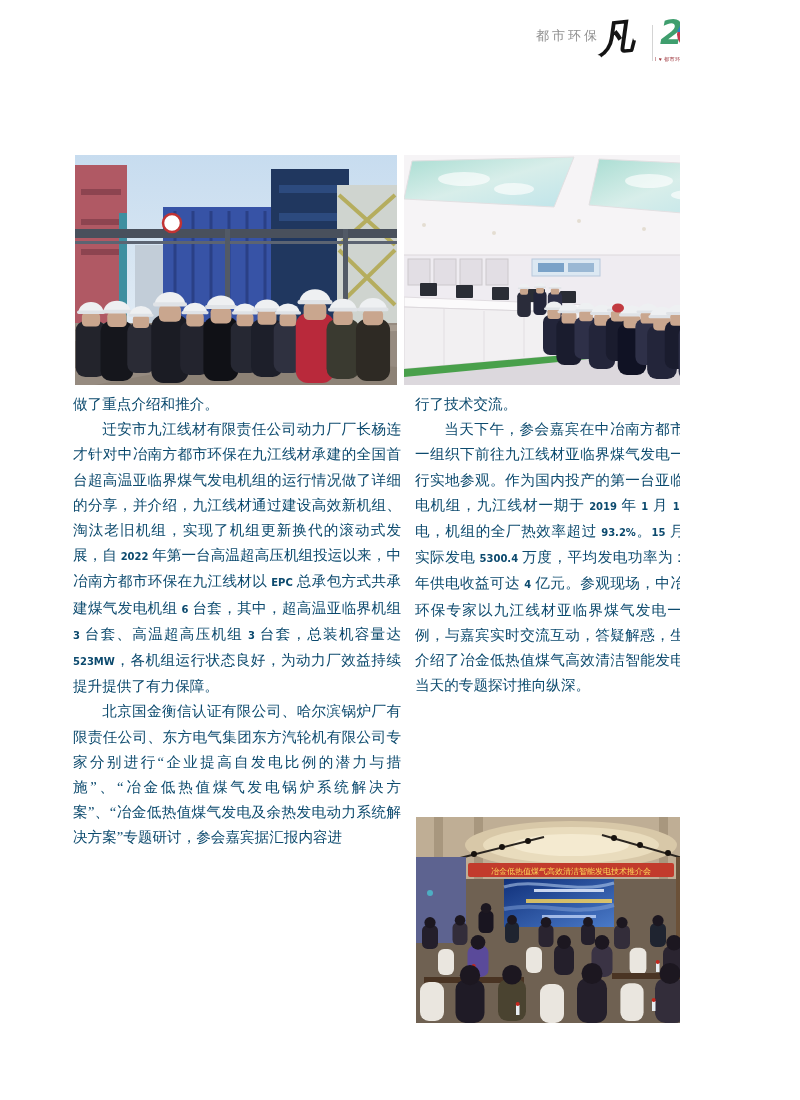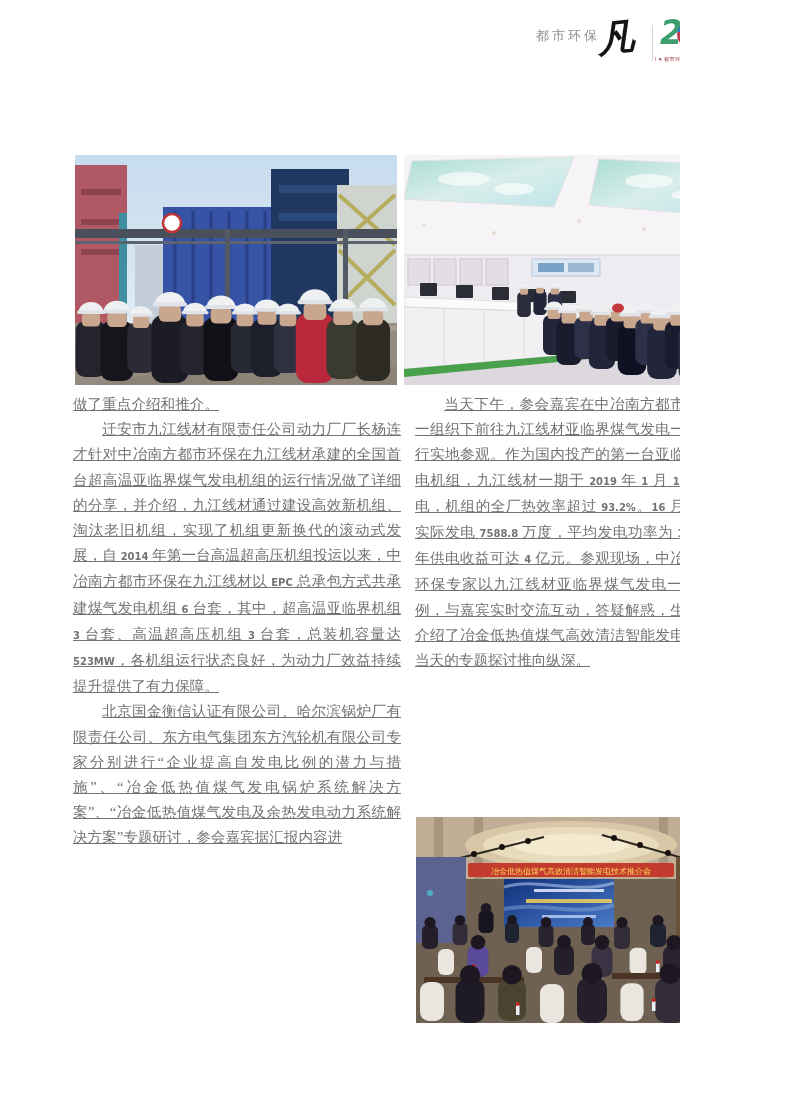--- a/index.html
+++ b/index.html
@@ -33,21 +33,21 @@
   .photo{position:absolute;display:block;}
   #photoA{left:75px;top:155px;}
   #photoB{left:404px;top:155px;}
   #photoC{left:416px;top:817px;}
 
   
   .col{position:absolute;top:392px;width:328px;}
   .col-left{left:73px;}
   .col-right{left:415px;width:330px;}
   .para{margin:0;text-indent:2em;font-size:14.6px;line-height:25.2px;
-    text-align:justify;color:#737373;text-decoration:underline;}
+    text-align:justify;color:#0c4a6e;}
   .para.cont{text-indent:0;}
   .para b{font-family:"DejaVu Sans",sans-serif;font-weight:bold;font-size:10px;}
   .signature{margin:4px 14px 0 0;text-align:right;font-weight:bold;font-size:14.6px;color:#1f1f1f;}
 </style>
 </head>
 <body>
 
 <div class="sheet">
 
   <svg width="0" height="0" style="position:absolute" aria-hidden="true">
@@ -213,26 +213,27 @@
       <use href="#person" transform="translate(290,226) scale(1.4)" color="#2e3048"></use>
       <use href="#person" transform="translate(312,222) scale(1.35)" color="#23253a"></use>
       <ellipse cx="214" cy="153" rx="6" ry="4.5" fill="#c23a40"></ellipse>
       <ellipse cx="300" cy="154" rx="6.5" ry="5" fill="#c23a40"></ellipse>
       <rect x="300" y="190" width="18" height="32" rx="3" fill="#2f8f7a"></rect>
     </g>
   </svg>
 
   <div class="col col-left">
     <p class="para cont latin-bold">做了重点介绍和推介。</p>
-    <p class="para latin-bold">迁安市九江线材有限责任公司动力厂厂长杨连才针对中冶南方都市环保在九江线材承建的全国首台超高温亚临界煤气发电机组的运行情况做了详细的分享，并介绍，九江线材通过建设高效新机组、淘汰老旧机组，实现了机组更新换代的滚动式发展，自 <b>2014</b> 年第一台高温超高压机组投运以来，中冶南方都市环保在九江线材以 <b>EPC</b> 总承包方式共承建煤气发电机组 <b>6</b> 台套，其中，超高温亚临界机组 <b>3</b> 台套、高温超高压机组 <b>3</b> 台套，总装机容量达 <b>523MW</b>，各机组运行状态良好，为动力厂效益持续提升提供了有力保障。</p>
+    <p class="para latin-bold">迁安市九江线材有限责任公司动力厂厂长杨连才针对中冶南方都市环保在九江线材承建的全国首台超高温亚临界煤气发电机组的运行情况做了详细的分享，并介绍，九江线材通过建设高效新机组、淘汰老旧机组，实现了机组更新换代的滚动式发展，自 <b>2022</b> 年第一台高温超高压机组投运以来，中冶南方都市环保在九江线材以 <b>EPC</b> 总承包方式共承建煤气发电机组 <b>6</b> 台套，其中，超高温亚临界机组 <b>3</b> 台套、高温超高压机组 <b>3</b> 台套，总装机容量达 <b>523MW</b>，各机组运行状态良好，为动力厂效益持续提升提供了有力保障。</p>
     <p class="para latin-bold">北京国金衡信认证有限公司、哈尔滨锅炉厂有限责任公司、东方电气集团东方汽轮机有限公司专家分别进行“企业提高自发电比例的潜力与措施”、“冶金低热值煤气发电锅炉系统解决方案”、“冶金低热值煤气发电及余热发电动力系统解决方案”专题研讨，参会嘉宾据汇报内容进</p>
   </div>
 
   <div class="col col-right">
-    <p class="para latin-bold">当天下午，参会嘉宾在中冶南方都市环保的统一组织下前往九江线材亚临界煤气发电一期项目进行实地参观。作为国内投产的第一台亚临界煤气发电机组，九江线材一期于 <b>2019</b> 年 <b>1</b> 月 <b>1</b> 日并网发电，机组的全厂热效率超过 <b>93.2%</b>。<b>16</b> 月份，机组实际发电 <b>7588.8</b> 万度，平均发电功率为 <b>105.4MW</b>，年供电收益可达 <b>4</b> 亿元。参观现场，中冶南方都市环保专家以九江线材亚临界煤气发电一期项目为例，与嘉宾实时交流互动，答疑解惑，生动具体地介绍了冶金低热值煤气高效清洁智能发电技术，将当天的专题探讨推向纵深。</p>
+    <p class="para cont latin-bold">行了技术交流。</p>
+    <p class="para latin-bold">当天下午，参会嘉宾在中冶南方都市环保的统一组织下前往九江线材亚临界煤气发电一期项目进行实地参观。作为国内投产的第一台亚临界煤气发电机组，九江线材一期于 <b>2019</b> 年 <b>1</b> 月 <b>1</b> 日并网发电，机组的全厂热效率超过 <b>93.2%</b>。<b>15</b> 月份，机组实际发电 <b>5300.4</b> 万度，平均发电功率为 <b>105.4MW</b>，年供电收益可达 <b>4</b> 亿元。参观现场，中冶南方都市环保专家以九江线材亚临界煤气发电一期项目为例，与嘉宾实时交流互动，答疑解惑，生动具体地介绍了冶金低热值煤气高效清洁智能发电技术，将当天的专题探讨推向纵深。</p>
     <p class="signature">综合部</p>
   </div>
 
   <svg id="photoC" class="photo" width="310" height="206" viewBox="0 0 310 206">
     <rect width="310" height="206" fill="#6f6152"></rect>
     <rect width="310" height="62" fill="#bfae95"></rect>
     <g fill="#a8977e">
       <rect x="18" y="0" width="9" height="62"></rect>
         <rect x="58" y="0" width="9" height="62"></rect>
       <rect x="243" y="0" width="9" height="62"></rect>

